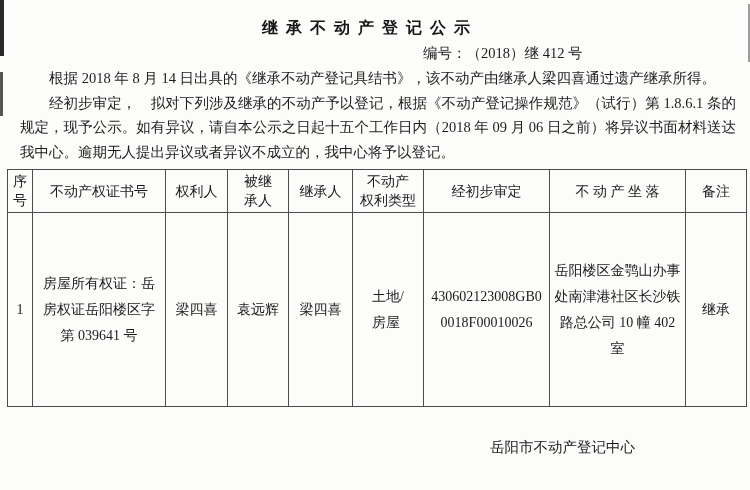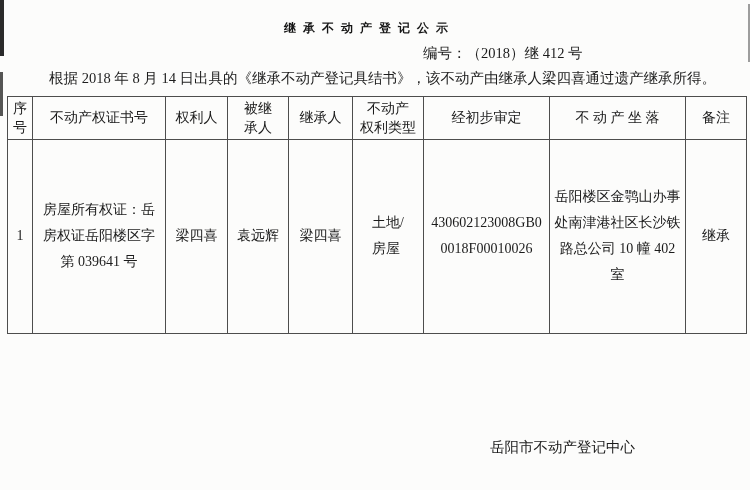--- a/index.html
+++ b/index.html
@@ -15,21 +15,21 @@
   }
   
   .artifact{position:absolute;background:#2a2a2a;}
   .art-left-1{left:0;top:0;width:4px;height:56px;}
   .art-left-2{left:0;top:72px;width:3px;height:44px;opacity:.8;}
   .art-right-1{right:0;top:4px;width:2px;height:58px;opacity:.45;}
 
   .title{
     margin:0;padding:16px 16px 0 0;
     text-align:center;
-    font-size:12px;font-weight:bold;
+    font-size:16px;font-weight:bold;
     letter-spacing:2px;
     line-height:24px;
     color:#161616;
   }
   .doc-number{
     margin:2px 0 0 423px;
     font-size:14.5px;line-height:22px;
     color:#1b1b1b;
   }
   .body-text{margin:2px 14px 0 20px;}
@@ -103,20 +103,21 @@
   <div class="artifact art-left-1"></div>
   <div class="artifact art-left-2"></div>
   <div class="artifact art-right-1"></div>
 
   <h1 class="title">继 承 不 动 产 登 记 公 示</h1>
 
   <div class="doc-number">编号：（2018）继 412 号</div>
 
   <div class="body-text">
     <p>根据 2018 年 8 月 14 日出具的《继承不动产登记具结书》，该不动产由继承人梁四喜通过遗产继承所得。</p>
+    <p>经初步审定，　拟对下列涉及继承的不动产予以登记，根据《不动产登记操作规范》（试行）第 1.8.6.1 条的规定，现予公示。如有异议，请自本公示之日起十五个工作日内（2018 年 09 月 06 日之前）将异议书面材料送达我中心。逾期无人提出异议或者异议不成立的，我中心将予以登记。</p>
   </div>
 
   <table class="reg">
     <colgroup>
       <col style="width:25px">
       <col style="width:133px">
       <col style="width:62px">
       <col style="width:61px">
       <col style="width:64px">
       <col style="width:71px">

